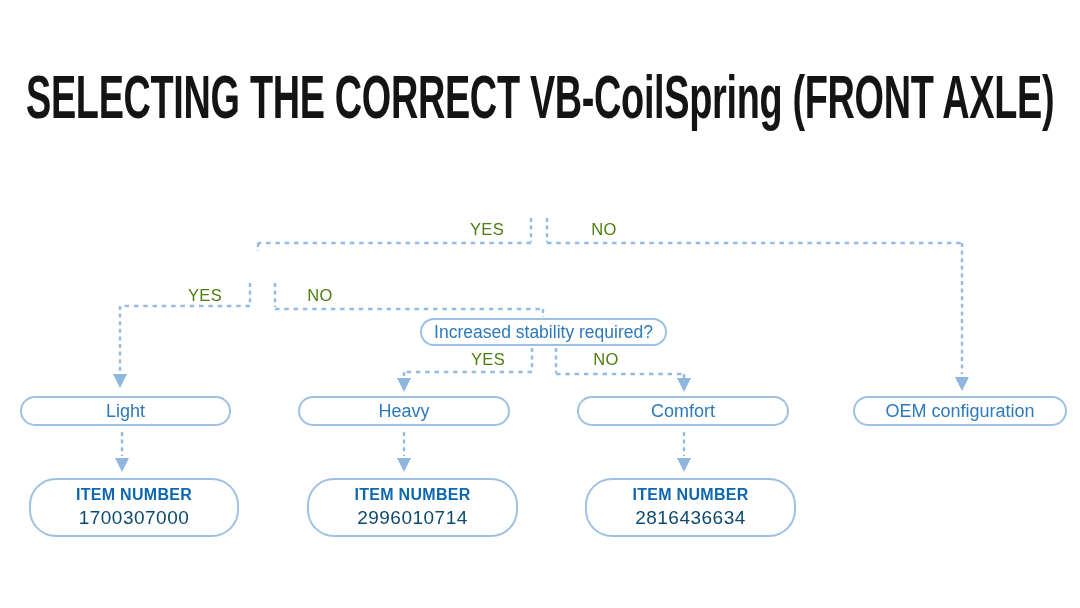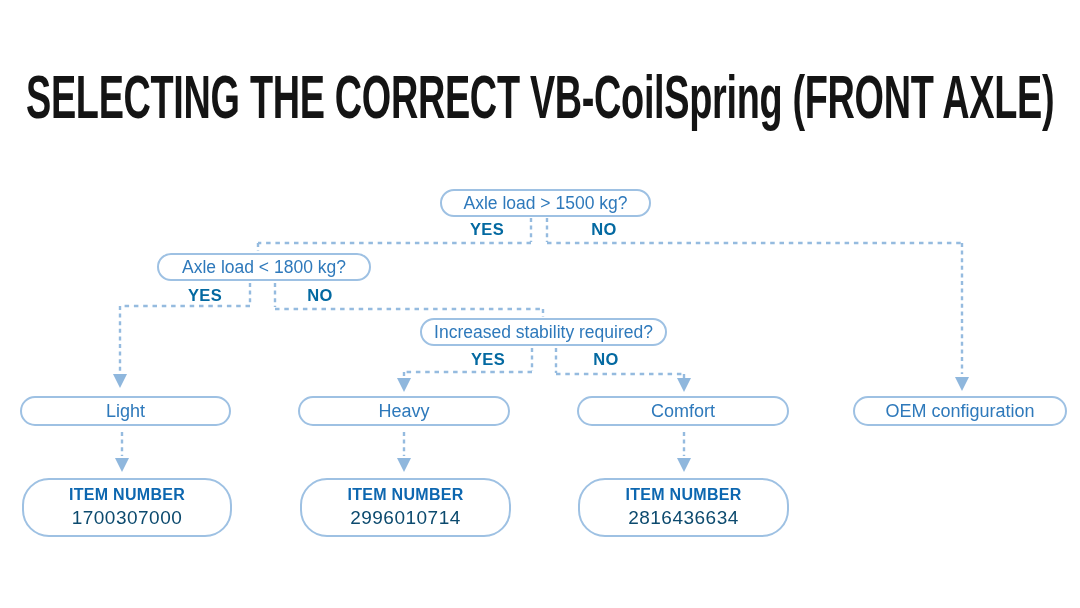--- a/index.html
+++ b/index.html
@@ -29,28 +29,28 @@
 
   
   .qbox,.obox,.ibox{
     position:absolute;background:#ffffff;
     border:2px solid #9ec1e3;box-sizing:border-box;
     display:flex;align-items:center;justify-content:center;
     text-align:center;
   }
   .qbox{border-radius:16px;color:#2e79bb;font-size:17.5px;}
   .obox{border-radius:17px;color:#2e79bb;font-size:18px;}
-  .ibox{border-radius:27px;flex-direction:column;justify-content:center;gap:3px;}
+  .ibox{border-radius:27px;flex-direction:column;justify-content:center;gap:3px;margin-left:7px;}
   .ibox .ilabel{color:#0d67b0;font-weight:bold;font-size:16px;letter-spacing:0.3px;}
   .ibox .inum{color:#0c4a6e;font-size:19px;letter-spacing:0.5px;}
 
   
   .yn{
     position:absolute;transform:translateX(-50%);
-    color:#0369a1;font-weight:bold;font-size:16.5px;letter-spacing:0.4px;
+    color:#4d7c0f;font-weight:normal;font-size:16.5px;letter-spacing:0.4px;
     white-space:nowrap;
   }
 </style>
 </head>
 <body>
 
 <div class="stage">
 
   <h1 class="title">SELECTING THE CORRECT VB-CoilSpring (FRONT AXLE)</h1>
 
@@ -92,29 +92,23 @@
       <polygon points="113,374 127,374 120,388"></polygon>
       <polygon points="397,378 411,378 404,392"></polygon>
       <polygon points="677,378 691,378 684,392"></polygon>
       <polygon points="955,377 969,377 962,391"></polygon>
       <polygon points="115,458 129,458 122,472"></polygon>
       <polygon points="397,458 411,458 404,472"></polygon>
       <polygon points="677,458 691,458 684,472"></polygon>
     </g>
   </svg>
 
-  <div class="qbox" style="left:440px;top:189px;width:211px;height:28px">
-    <span>Axle load &gt; 1500 kg?</span>
-  </div>
   <div class="yn" style="left:487px;top:220px">YES</div>
   <div class="yn" style="left:604px;top:220px">NO</div>
 
-  <div class="qbox" style="left:157px;top:253px;width:214px;height:28px">
-    <span>Axle load &lt; 1800 kg?</span>
-  </div>
   <div class="yn" style="left:205px;top:286px">YES</div>
   <div class="yn" style="left:320px;top:286px">NO</div>
 
   <div class="qbox" style="left:420px;top:318px;width:247px;height:28px">
     <span>Increased stability required?</span>
   </div>
   <div class="yn" style="left:488px;top:350px">YES</div>
   <div class="yn" style="left:606px;top:350px">NO</div>
 
   <div class="obox" style="left:20px;top:396px;width:211px;height:30px">

